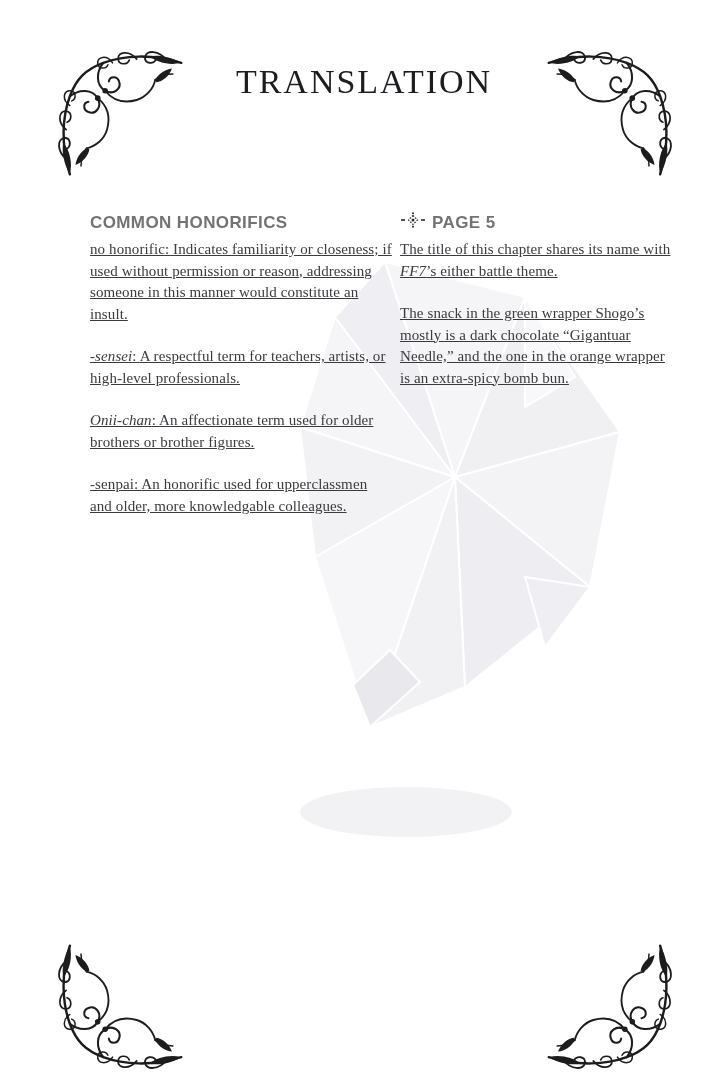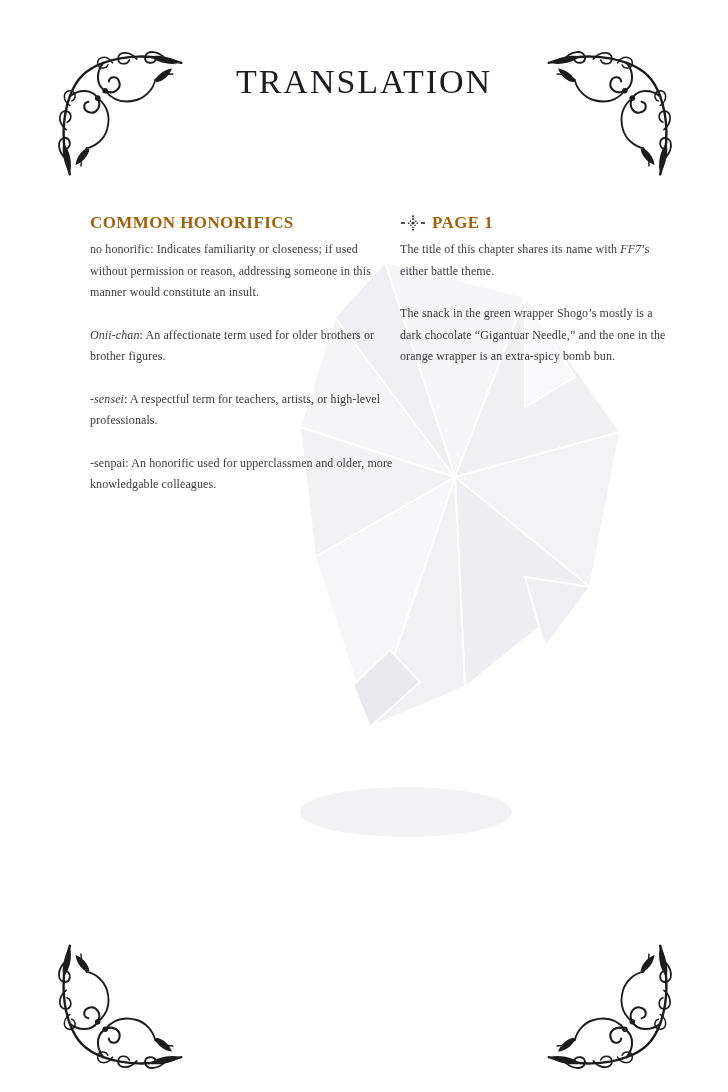--- a/index.html
+++ b/index.html
@@ -29,28 +29,28 @@
     font-family:"Liberation Serif", serif;
     font-size:34px;font-weight:400;line-height:43px;
     letter-spacing:2px;color:#1d1d21;
   }
   
   .col{position:absolute;top:200px;}
   .col.left{left:90px;width:303px;}
   .col.right{left:400px;width:272px;}
   .col h2{
     margin:0 0 5px 0;
-    font-family:Liberation Serif, serif;
+    font-family:Liberation Sans, sans-serif;
     font-size:17px;font-weight:700;letter-spacing:.4px;
-    color:#a16207;line-height:22px;
-    display:flex;align-items:center;gap:6px;
+    color:#737373;line-height:22px;
+    display:flex;align-items:flex-start;gap:6px;
   }
   .entry,.note{
     margin:0 0 21px 0;
-    font-size:12px;line-height:21.5px;letter-spacing:.1px;
+    font-size:15px;line-height:21.5px;letter-spacing:.1px;text-decoration:underline;
   }
   .entry:last-child,.note:last-child{margin-bottom:0;}
   .it{font-style:italic;}
   .orn{display:inline-flex;align-items:center;color:#2a2a2e;}
   .orn svg{display:block;}
 </style>
 </head>
 <body>
 
 <div class="page">
@@ -133,23 +133,23 @@
   <div class="col left">
     <h2>
       <span>COMMON HONORIFICS</span>
     </h2>
     <div id="honorifics-list">
   <p class="entry"><span class="term">no honorific</span><span class="sep">: </span><span class="def">Indicates familiarity or closeness; if used without permission or reason, addressing someone in this manner would constitute an insult.</span></p>
 
 
 
 
+  <p class="entry"><span class="term it">-sensei</span><span class="sep">: </span><span class="def">A respectful term for teachers, artists, or high-level professionals.</span></p>
+
   <p class="entry"><span class="term it">Onii-chan</span><span class="sep">: </span><span class="def">An affectionate term used for older brothers or brother figures.</span></p>
-
-  <p class="entry"><span class="term it">-sensei</span><span class="sep">: </span><span class="def">A respectful term for teachers, artists, or high-level professionals.</span></p>
 
   <p class="entry"><span class="term">-senpai</span><span class="sep">: </span><span class="def">An honorific used for upperclassmen and older, more knowledgable colleagues.</span></p>
 </div>
   </div>
 
   <div class="col right">
     <h2>
       <span class="orn">
         <svg width="26" height="16" viewBox="0 0 26 16">
           <g stroke="currentColor" fill="none">
@@ -157,21 +157,21 @@
             <path d="M21,8 h4" stroke-width="1.6"></path>
             <path d="M13,3.5 L17.5,8 L13,12.5 L8.5,8 Z" stroke-width="1.2" stroke-dasharray="1.6,1.4"></path>
           </g>
           <g fill="currentColor">
             <circle cx="13" cy="8" r="1.5"></circle>
             <circle cx="13" cy="1.3" r="1"></circle>
             <circle cx="13" cy="14.7" r="1"></circle>
           </g>
         </svg>
       </span>
-      <span>PAGE 1</span>
+      <span>PAGE 5</span>
     </h2>
     <div id="notes-list">
   <p class="note"><span>The title of this chapter shares its name with </span><span class="it">FF7</span><span>’s either battle theme.</span></p>
 
   <p class="note"><span>The snack in the green wrapper Shogo’s mostly is a dark chocolate “Gigantuar Needle,” and the one in the orange wrapper is an extra-spicy bomb bun.</span></p>
 </div>
   </div>
 
 </div>
 

